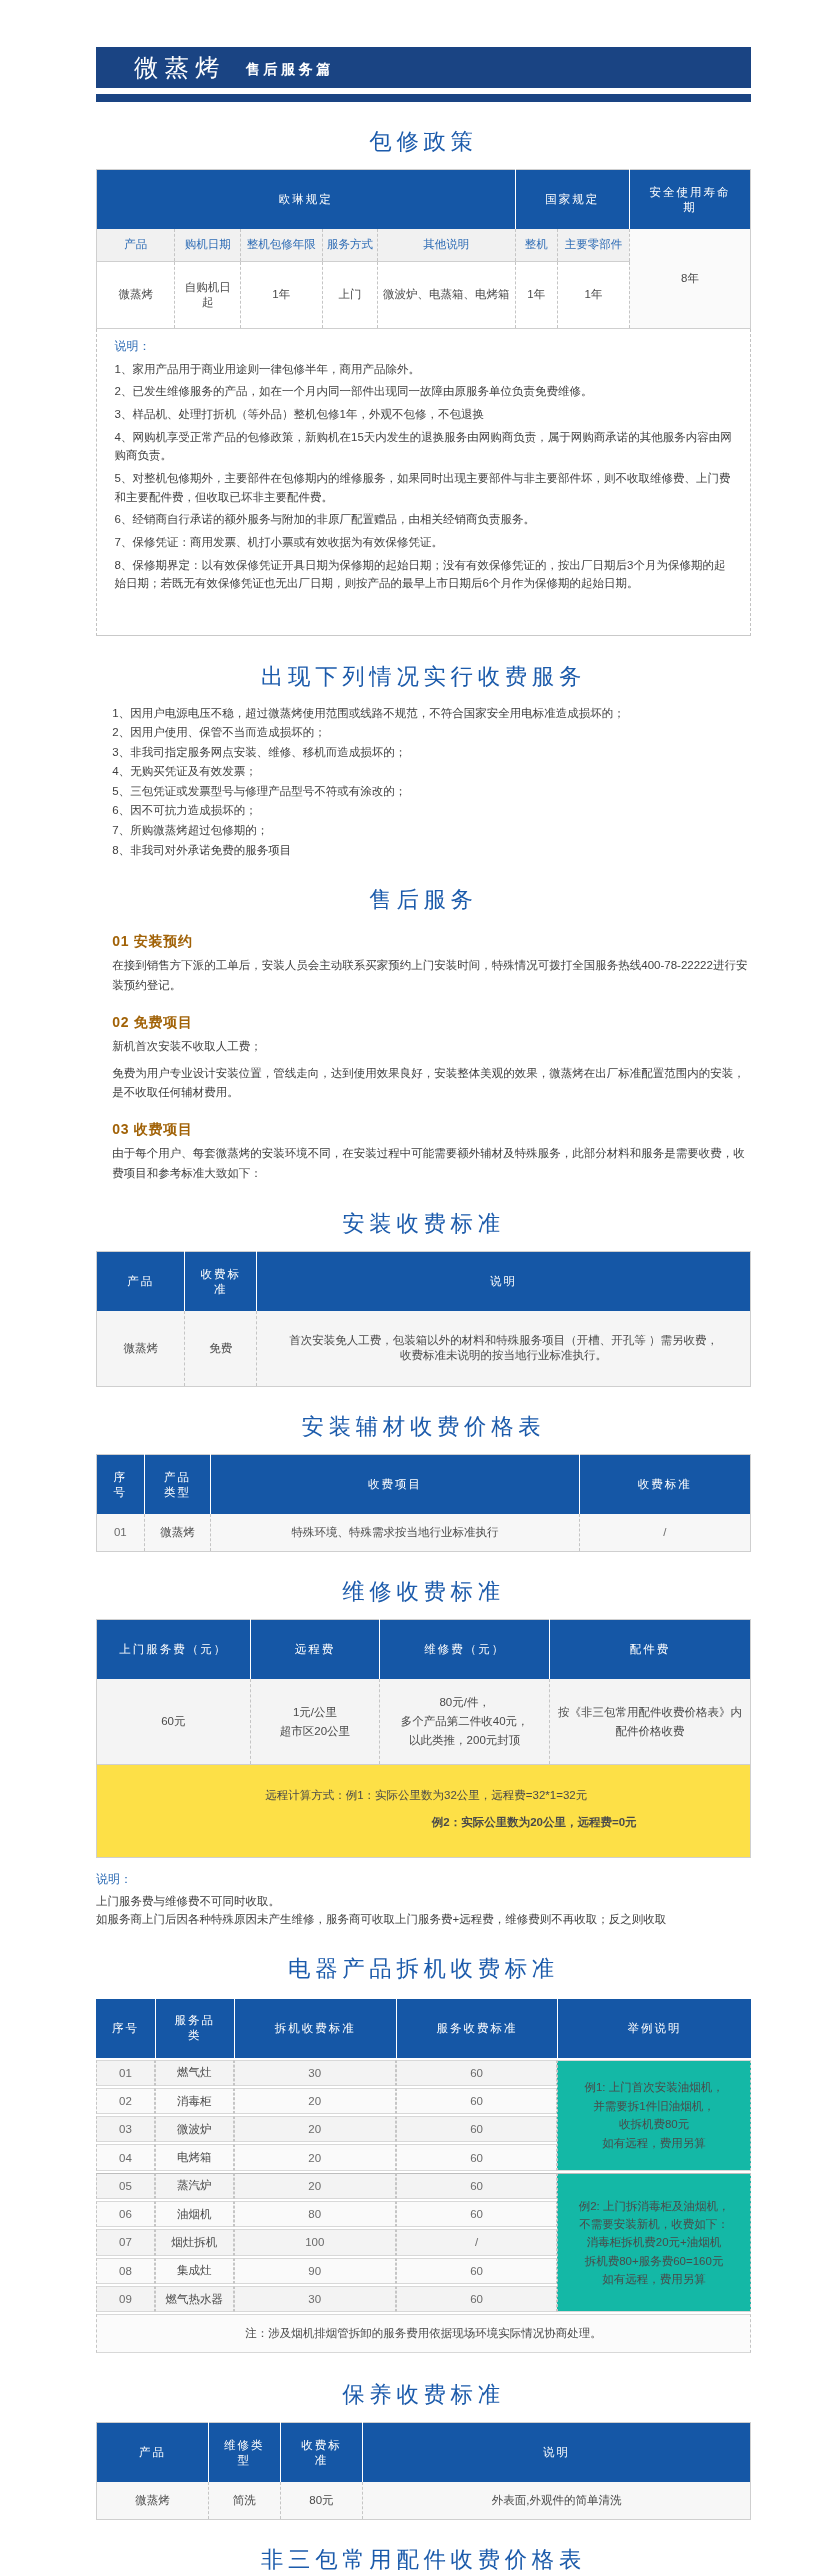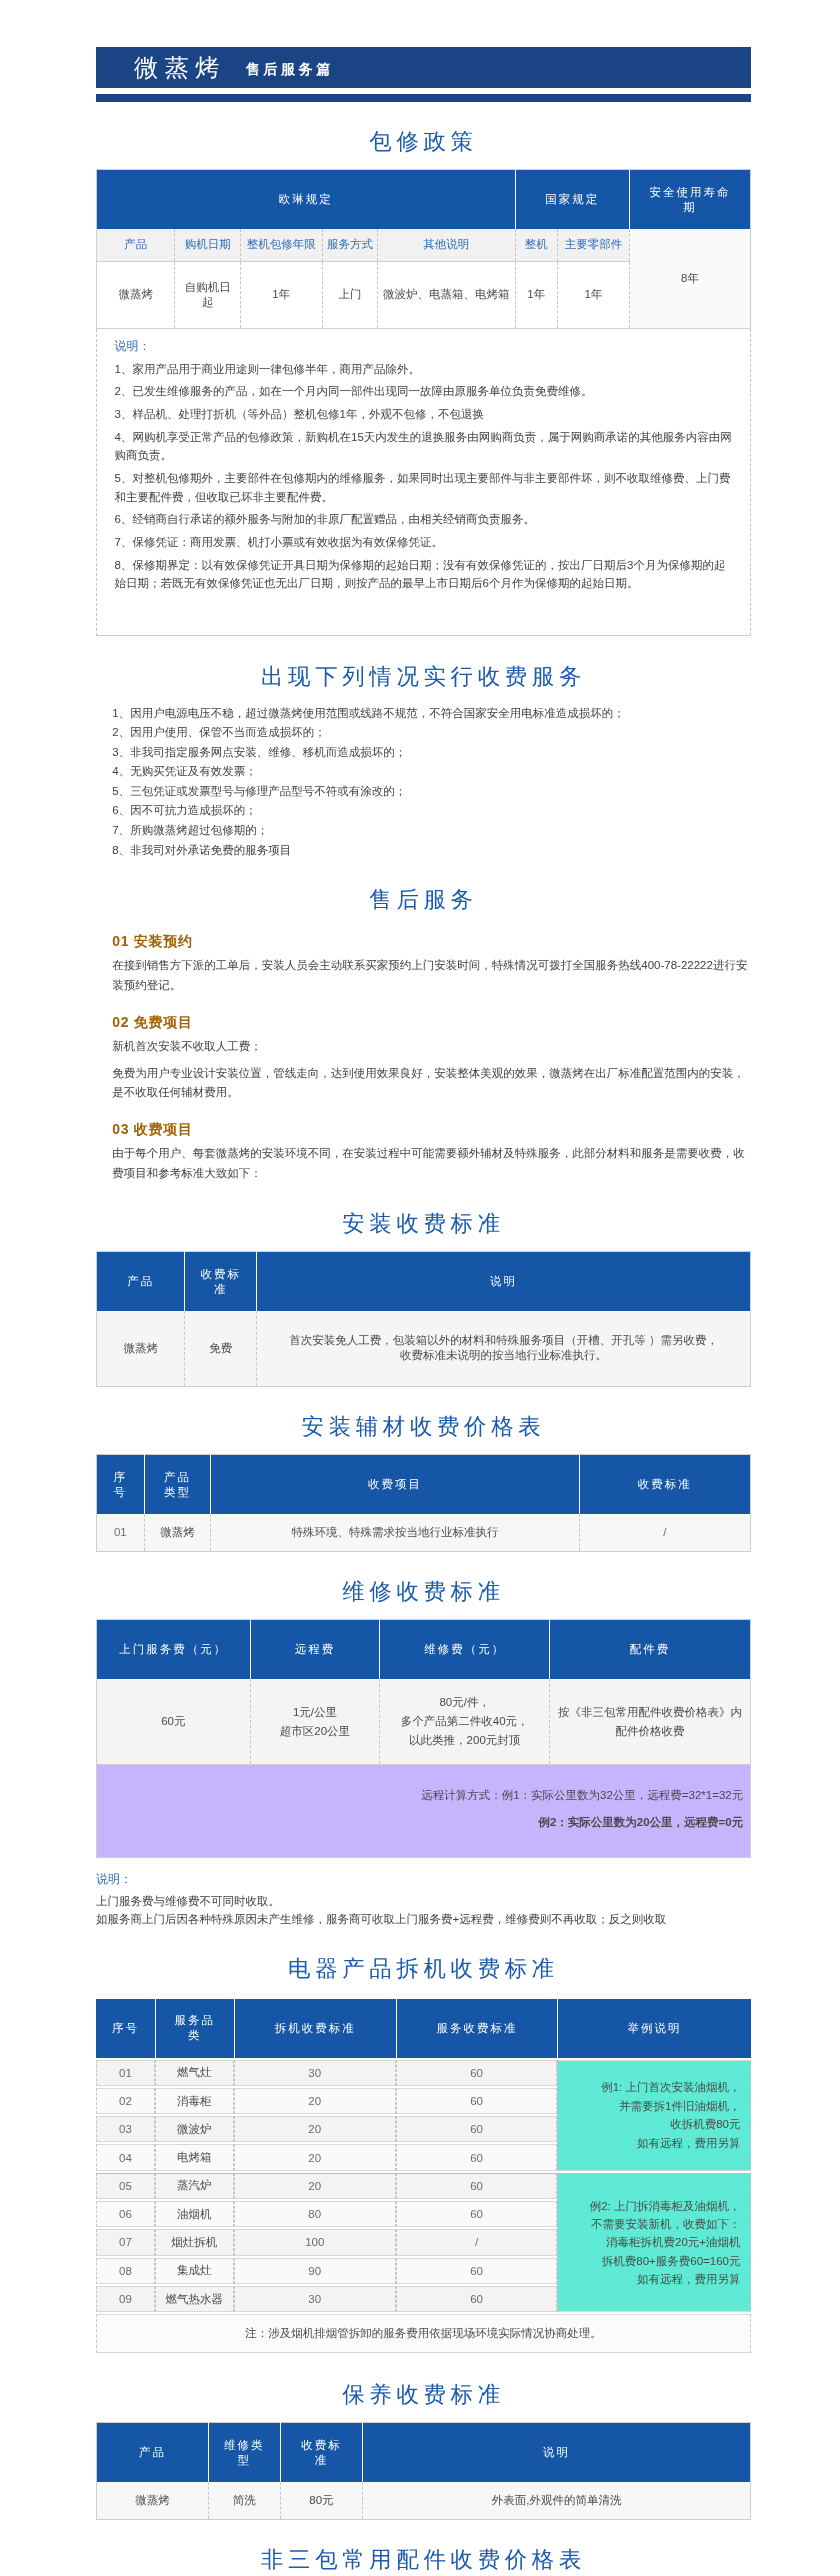--- a/index.html
+++ b/index.html
@@ -53,32 +53,32 @@
 
   
   .t-install .data td{background:#f5f5f5;height:65px;}
 
   
   .t-aux .data td,.t-maint .data td{background:#f7f7f7;height:27px;}
   .muted{color:#6b6b6b;}
 
   
   .t-repair .data td{background:#f4f4f4;height:76px;line-height:1.65;}
-  .t-repair .calc td{background:#c4b5fd;text-align:right;padding:11px 6.8px 15px 12.2px;height:auto;}
+  .t-repair .calc td{background:#fde047;text-align:center;padding:11px 6.8px 15px 12.2px;height:auto;}
   .calc-l2{padding-left:216px;font-weight:bold;}
 
   .notes-plain{margin-top:12.2px;}
   .notes-plain .line{font-size:11.5px;line-height:1.62;color:#3f3f3f;}
 
   
   .striped{border-collapse:separate;border-spacing:0 2.7px;}
   .striped td{background:#f3f3f3;border-top:0.7px solid #d8d8d8;border-bottom:0.7px solid #d8d8d8;
     height:20.3px;padding:2px 4.1px;}
   .striped tr.alt td{background:#fafafa;}
-  .striped td.example{background:#5eead4;text-align:right;vertical-align:middle;
+  .striped td.example{background:#14b8a6;text-align:center;vertical-align:middle;
     padding:6.8px 9.5px;line-height:1.6;color:#4a4a4a;}
   .striped tr.group2 td{border-top:1.4px solid #bdbdbd;}
   .striped td.notecell{background:#fbfbfb;text-align:center;padding:8.1px 11px;}
 </style>
 </head>
 <body>
 
 <div class="page">
 
   <div class="banner">

